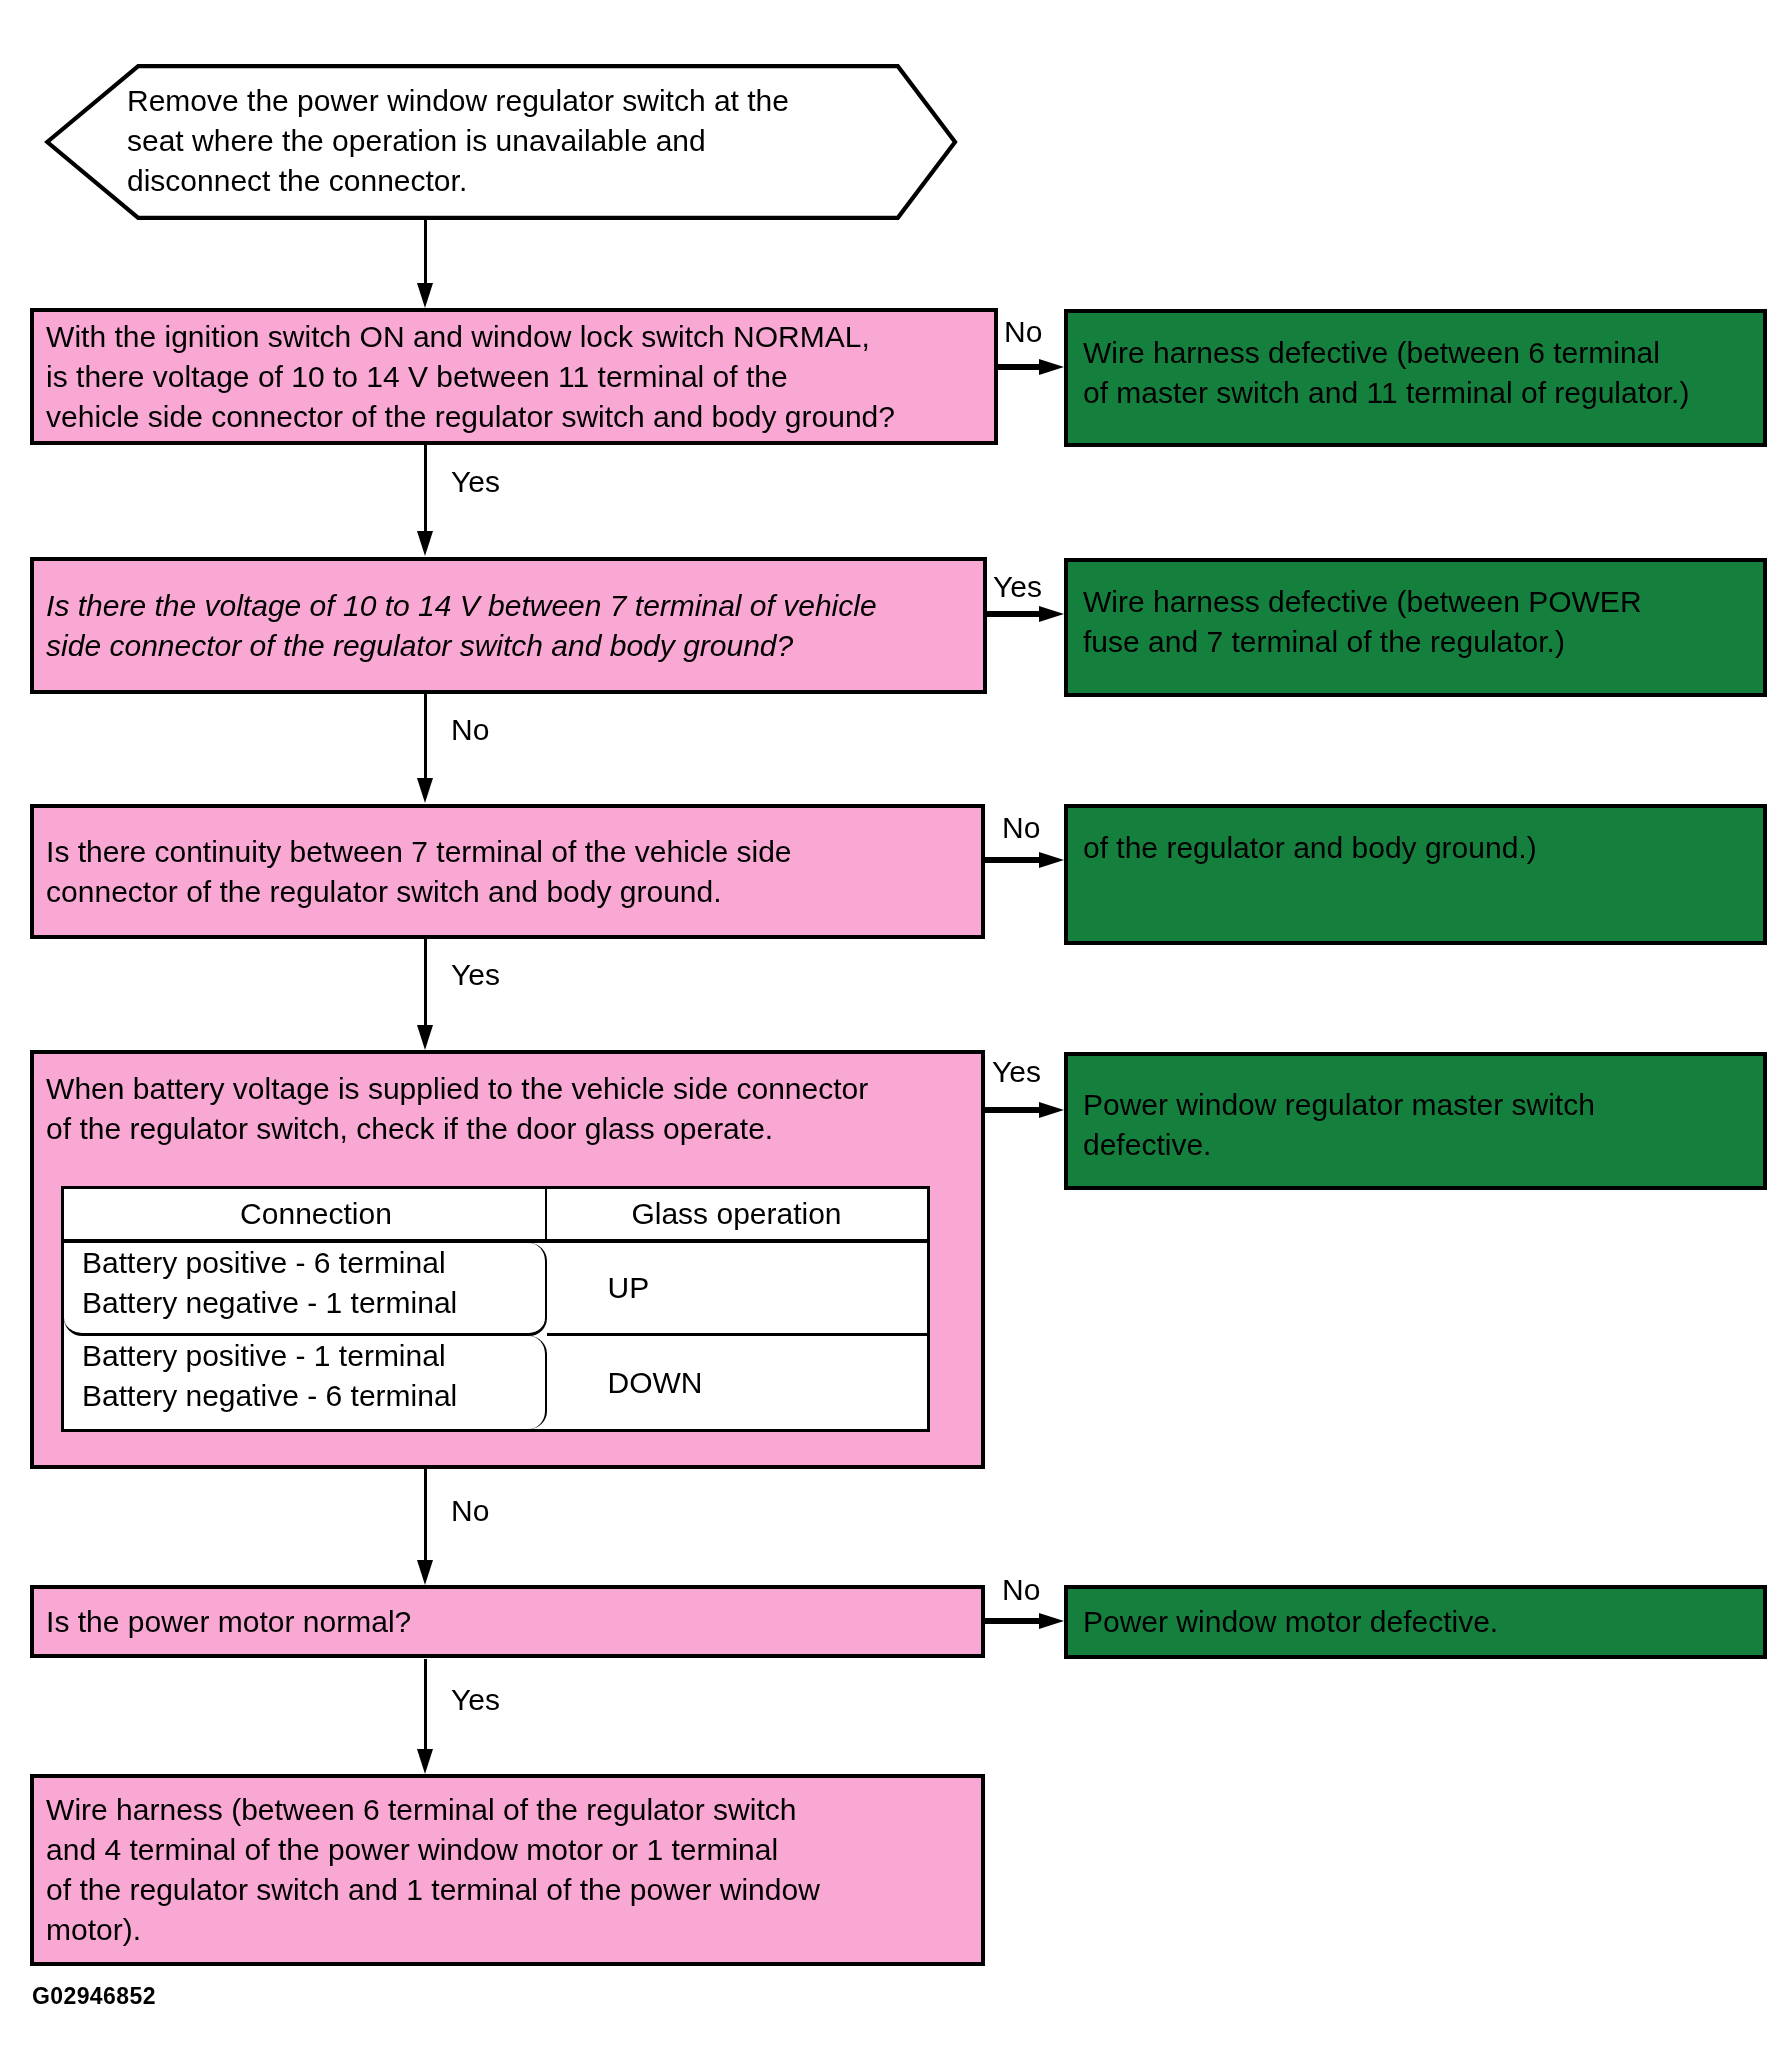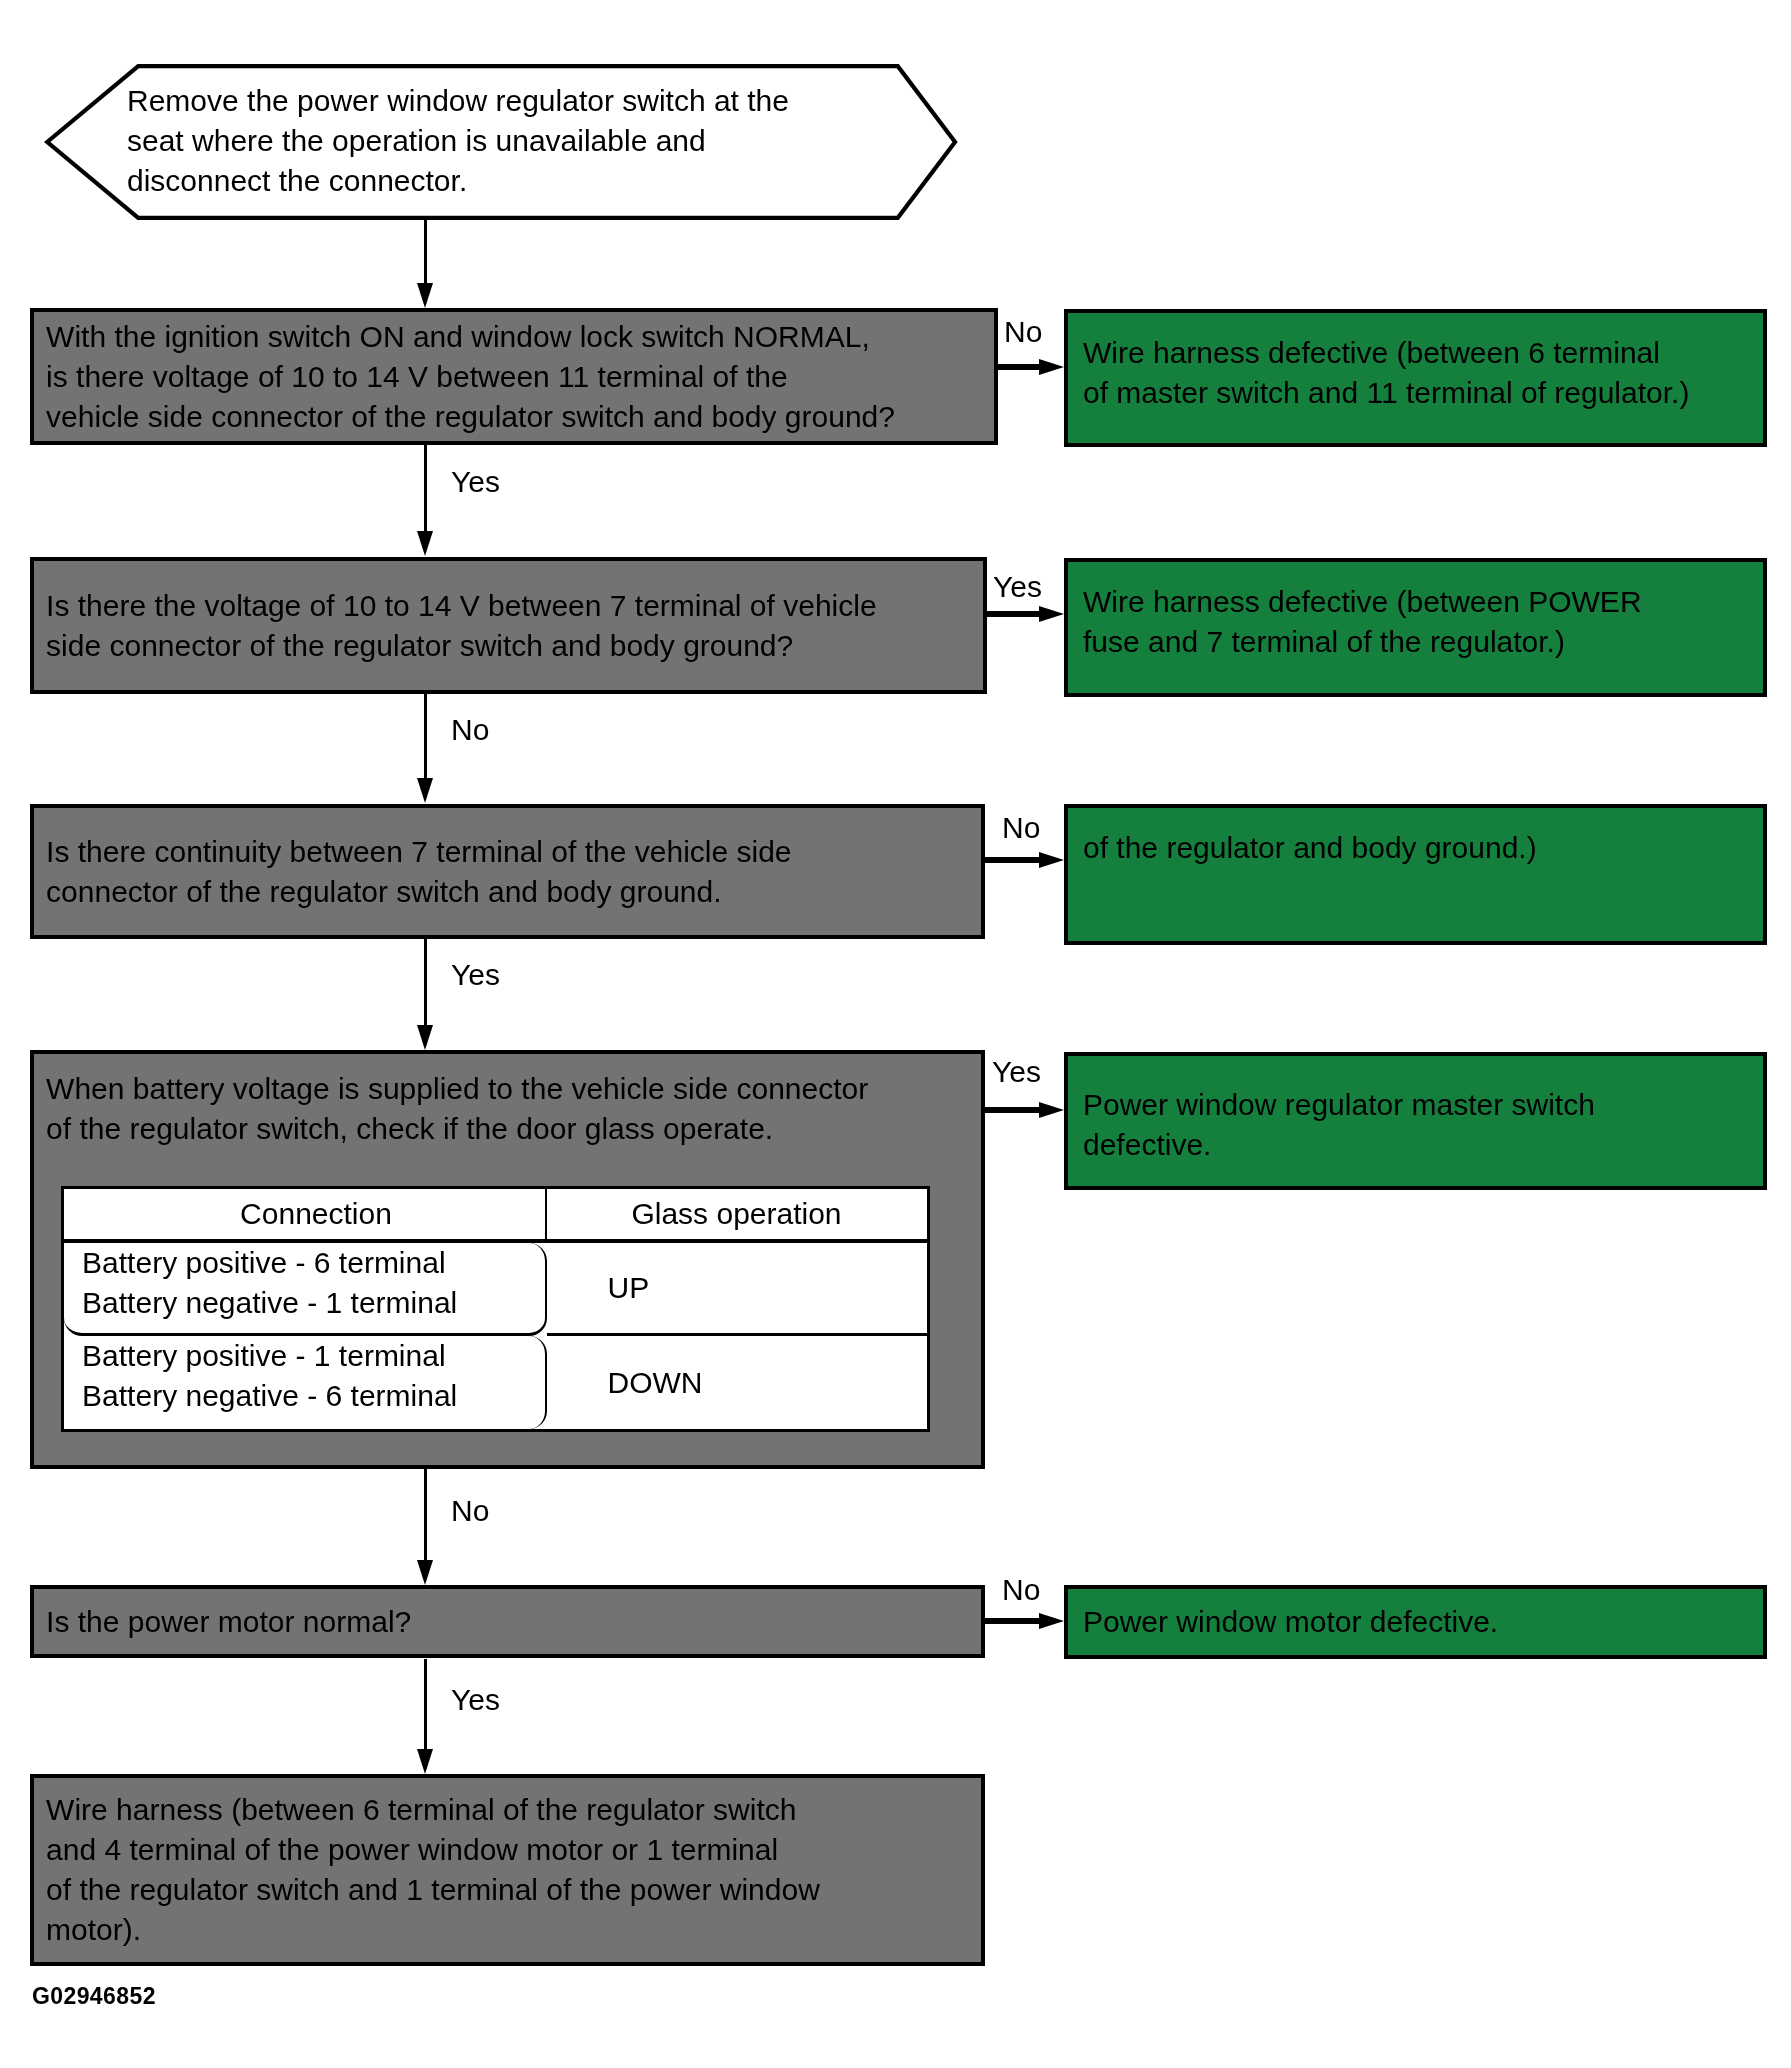--- a/index.html
+++ b/index.html
@@ -1,20 +1,20 @@
 <!DOCTYPE html>
 <html style="font-size:13.5px"><head>
 <meta charset="utf-8">
 <style>
   html, body { margin: 0; padding: 0; background: #ffffff; }
   body { width: 1791px; height: 2069px; position: relative; font-family: "Liberation Sans", "DejaVu Sans", sans-serif; color: #000; }
   #canvas { position: absolute; left: 0; top: 0; width: 1791px; height: 2069px; background: #fff; }
 
   .box {
-    position: absolute; box-sizing: border-box; background: #737373;
+    position: absolute; box-sizing: border-box; background: #f9a8d4;
     border: 4.2px solid #000; display: flex; flex-direction: column;
     justify-content: center; padding-left: 12.6px;
     font-size: 30px; line-height: 40px;
   }
   .rbox {
     position: absolute; box-sizing: border-box; background: #15803d;
     border: 4.2px solid #000; display: flex; flex-direction: column;
     justify-content: flex-start; padding-left: 15px; padding-top: 20px;
     font-size: 30px; line-height: 40px;
   }
@@ -104,21 +104,21 @@
   <div class="hline" style="left:984px; top:1618px; width:55px;"></div>
   <div class="arr-right" style="left:1039px; top:1613px;"></div>
   <div class="lbl" style="left:1002px; top:1570px;">No</div>
 
   <div class="box" style="left:29.5px; top:308px; width:968px; height:137px;">
     <div class="ln">With the ignition switch ON and window lock switch NORMAL,</div>
     <div class="ln">is there voltage of 10 to 14 V between 11 terminal of the</div>
     <div class="ln">vehicle side connector of the regulator switch and body ground?</div>
   </div>
 
-  <div class="box" style="left:29.5px; top:557px; width:957px; height:137px;">
+  <div class="box" style="left:29.5px; top:557px; width:957px; height:137px;font-style:italic;">
     <div class="ln">Is there the voltage of 10 to 14 V between 7 terminal of vehicle</div>
     <div class="ln">side connector of the regulator switch and body ground?</div>
   </div>
 
   <div class="box" style="left:29.5px; top:804px; width:955px; height:135px;">
     <div class="ln">Is there continuity between 7 terminal of the vehicle side</div>
     <div class="ln">connector of the regulator switch and body ground.</div>
   </div>
 
   <div class="box" style="left:29.5px; top:1050px; width:955px; height:419px; justify-content:flex-start; padding-top:15px;">

